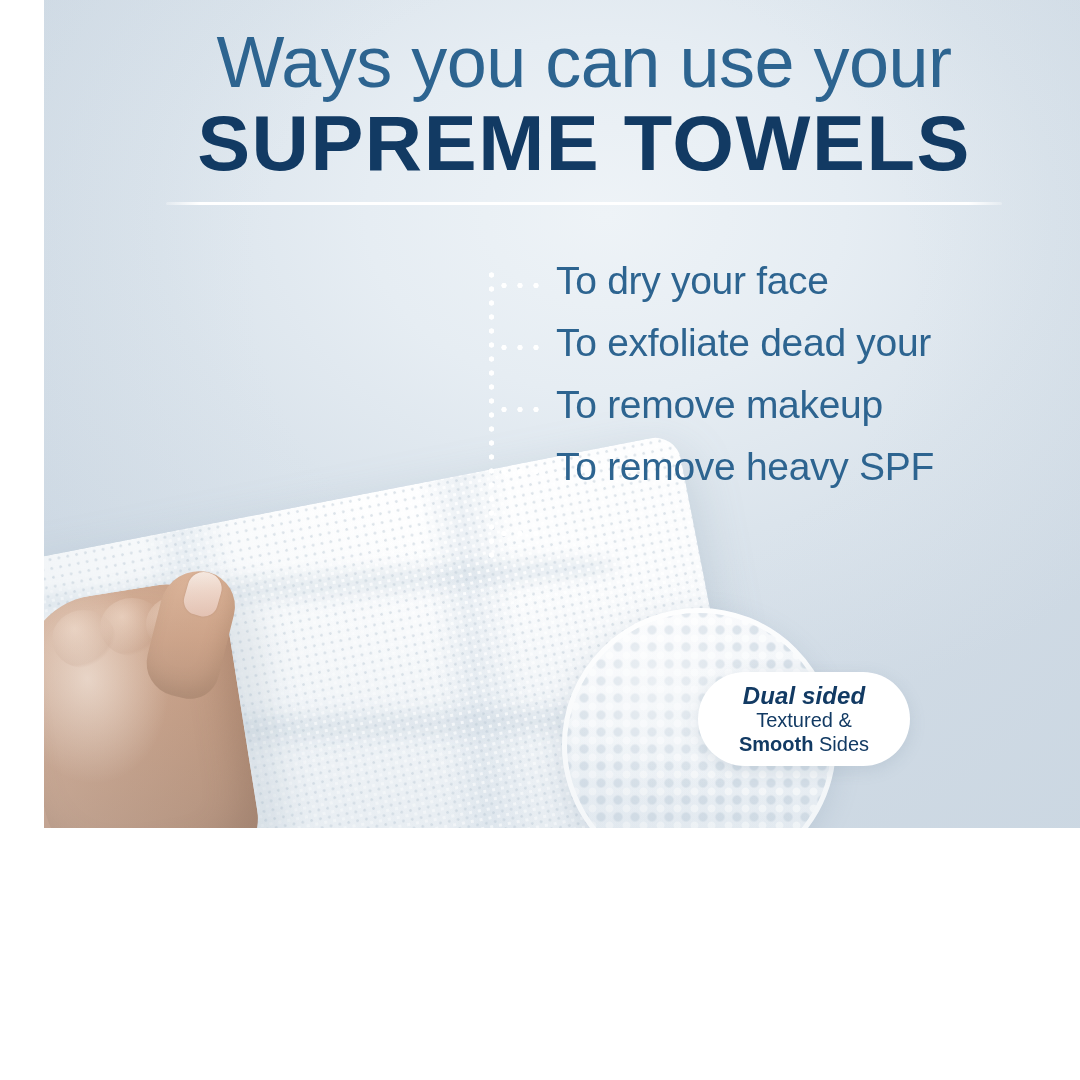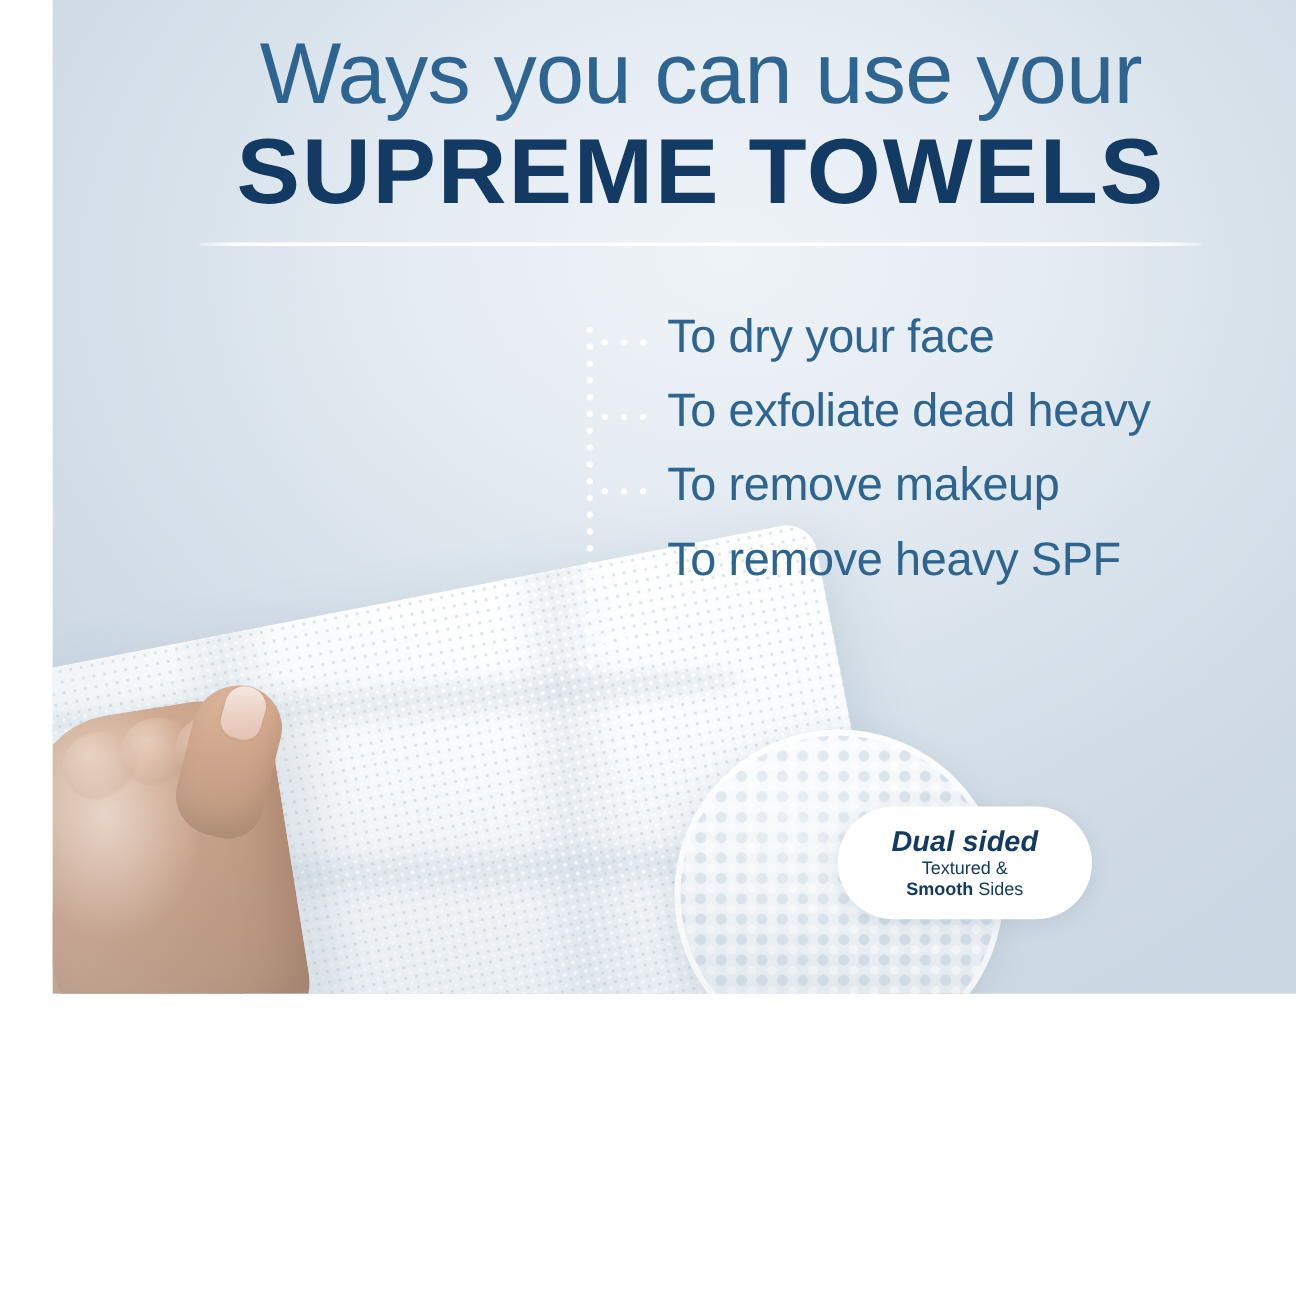--- a/index.html
+++ b/index.html
@@ -235,21 +235,21 @@
     display:flex; flex-direction:column;
     align-items:center; justify-content:center;
     box-shadow:0 4px 16px rgba(110,134,156,0.18);
     text-align:center;
   }
   .badge-title {
     font-size:24px; font-weight:bold; font-style:italic;
     color:#123a63; line-height:1.15; letter-spacing:0.1px;
   }
   .badge-sub {
-    font-size:15px; color:#123a63; line-height:1.18; font-weight:400;text-align:right;
+    font-size:20px; color:#123a63; line-height:1.18; font-weight:400;text-align:right;
   }
   .badge-sub b { font-weight:bold; }
 
   
   .list-wrap { position:absolute; left:440px; top:250px; width:560px; height:330px; }
 
   .spine {
     position:absolute; left:5px; top:18px;
     width:5px; height:296px;
     background-image:radial-gradient(circle, #ffffff 0 2.4px, rgba(255,255,255,0) 2.9px);
@@ -324,21 +324,21 @@
     <div class="spine"></div>
 
     <div class="branch" style="top:33px"></div>
     <div class="branch" style="top:95px"></div>
     <div class="branch" style="top:157px"></div>
     <div class="branch" style="top:219px"></div>
     <div class="branch" style="top:281px"></div>
 
     <div class="use-list">
       <div class="use-item">To dry your face</div>
-      <div class="use-item">To exfoliate dead heavy</div>
+      <div class="use-item">To exfoliate dead your</div>
       <div class="use-item">To remove makeup</div>
       <div class="use-item">To remove heavy SPF</div>
     </div>
   </div>
 
   <div class="badge">
     <div class="badge-title">Dual sided</div>
     <div class="badge-sub">Textured &amp;</div>
     <div class="badge-sub"><b>Smooth</b><span> Sides</span></div>
   </div>

